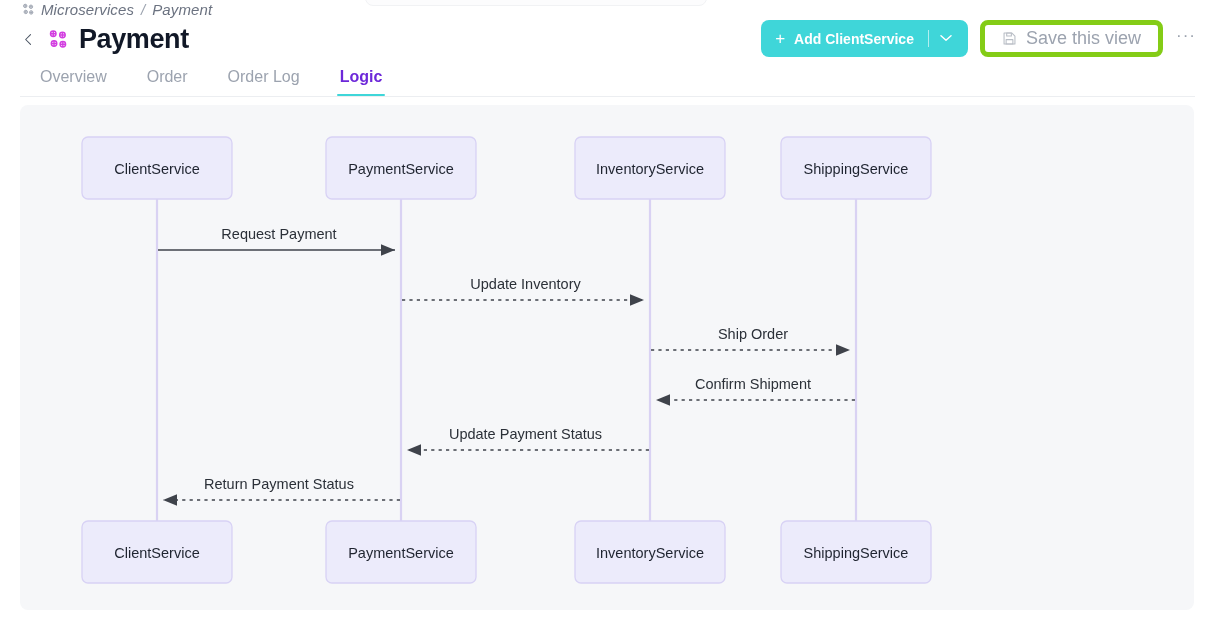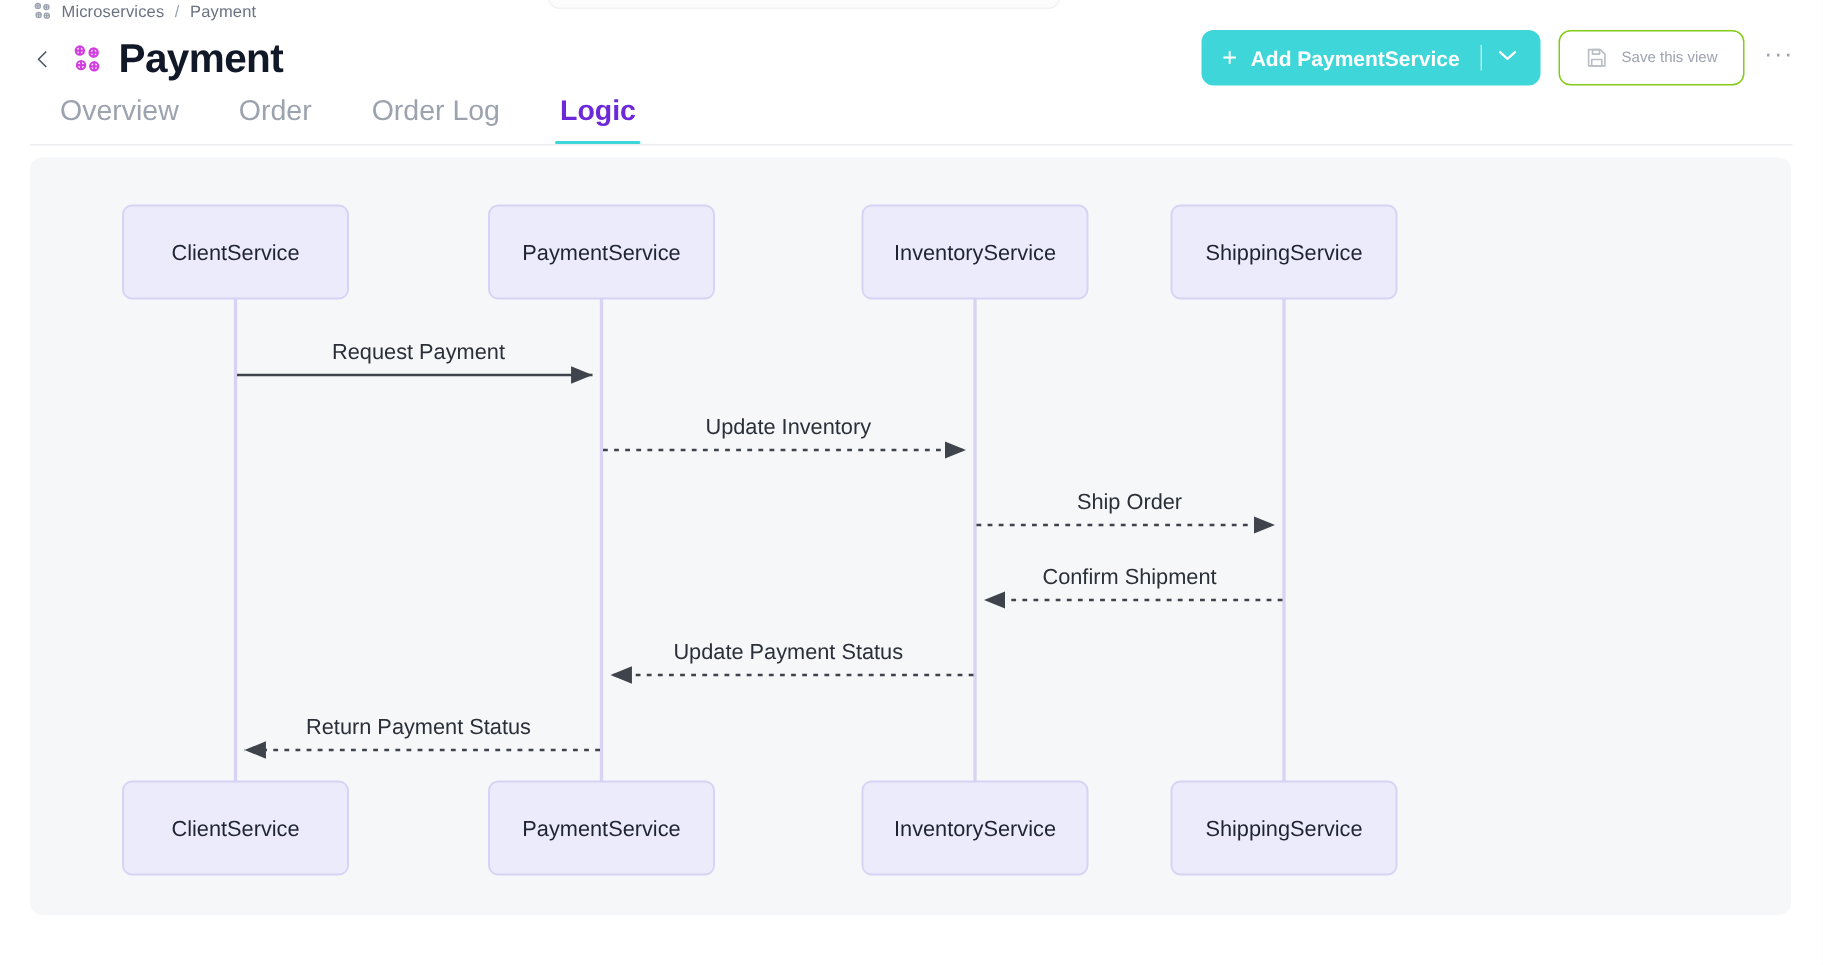--- a/index.html
+++ b/index.html
@@ -15,21 +15,21 @@
   
   .top-pill {
     position:absolute; left:365px; top:-10px; width:342px; height:16px;
     background:#fcfcfd; border:1px solid #f1f2f4; border-radius:8px;
   }
 
   
   .breadcrumb {
     position:absolute; left:22px; top:1px;
     display:flex; align-items:center; gap:6px;
-    font-size:11px; color:#6b7280; letter-spacing:.1px;
+    font-size:15px; color:#6b7280; letter-spacing:.1px;font-style:italic;
   }
   .breadcrumb .crumb { color:#6b7280; }
   .breadcrumb .sep { color:#9ca3af; margin:0 1px; }
 
   
   .cluster-ico { display:block; }
 
   
   .title-row {
     position:absolute; left:20px; top:20px;
@@ -50,37 +50,37 @@
     display:flex; align-items:center; height:37px; padding:0 16px 0 14px;
     background:#3fd6d9; color:#fff; border:none; border-radius:8px;
     font-size:14px; font-weight:600; cursor:pointer; gap:9px;
     font-family:"Liberation Sans", sans-serif;
   }
   .btn-primary .plus { font-size:17px; font-weight:400; line-height:1; margin-top:-1px; }
   .btn-divider { width:1px; height:17px; background:rgba(255,255,255,.6); margin:0 2px 0 5px; }
   .caret { font-size:10px; }
   .btn-secondary {
     display:flex; align-items:center; height:37px; padding:0 17px;
-    background:#fff; color:#9ca3af; border:1px solid #84cc16; border-radius:8px;
-    font-size:10px; cursor:pointer; gap:9px;
+    background:#fff; color:#9ca3af; border:5px solid #84cc16; border-radius:8px;
+    font-size:18px; cursor:pointer; gap:9px;
     font-family:"Liberation Sans", sans-serif;
   }
   .more-btn {
     width:22px; height:22px; display:flex; align-items:center; justify-content:center;
     color:#9ca3af; font-size:17px; letter-spacing:1px; cursor:pointer; line-height:0;
     padding-bottom:6px;
   }
 
   
   .tabs {
     position:absolute; left:20px; top:62px; display:flex; align-items:flex-end; gap:0;
     height:34px;
   }
   .tab {
-    font-size:19px; color:#9ca3af; padding:0 20px 10px 20px; cursor:pointer;
+    font-size:16px; color:#9ca3af; padding:0 20px 10px 20px; cursor:pointer;
     position:relative; white-space:nowrap;
   }
   .tab.active { color:#6d28d9; font-weight:700; }
   .tab.active::after {
     content:""; position:absolute; left:17px; right:17px; bottom:0;
     height:2.5px; background:#3fd6d9; border-radius:2px;
   }
   .tabs-rule {
     position:absolute; left:20px; right:20px; top:96px; height:1px; background:#eceef1;
   }
@@ -141,21 +141,21 @@
           <path d="M4 1.5v4.2M1.9 3.6h4.2M11 2.5v4.2M8.9 4.6h4.2M4.6 8.9v4.2M2.5 11h4.2M11.3 9.5v4.2M9.2 11.6h4.2"></path>
         </g>
       </svg>
     </span>
     <span class="page-title">Payment</span>
   </div>
 
   <div class="actions">
     <button class="btn-primary">
       <span class="plus">+</span>
-      <span>Add PaymentService</span>
+      <span>Add ClientService</span>
       <span class="btn-divider"></span>
       <span class="caret">
         <svg width="12" height="8" viewBox="0 0 12 8">
             <path d="M1 1.8l5 4.4 5-4.4" fill="none" stroke="#ffffff" stroke-width="1.5" stroke-linecap="round" stroke-linejoin="round"></path>
           </svg>
       </span>
     </button>
     <button class="btn-secondary">
       <span>
         <svg width="15" height="15" viewBox="0 0 16 16" style="display:block">

